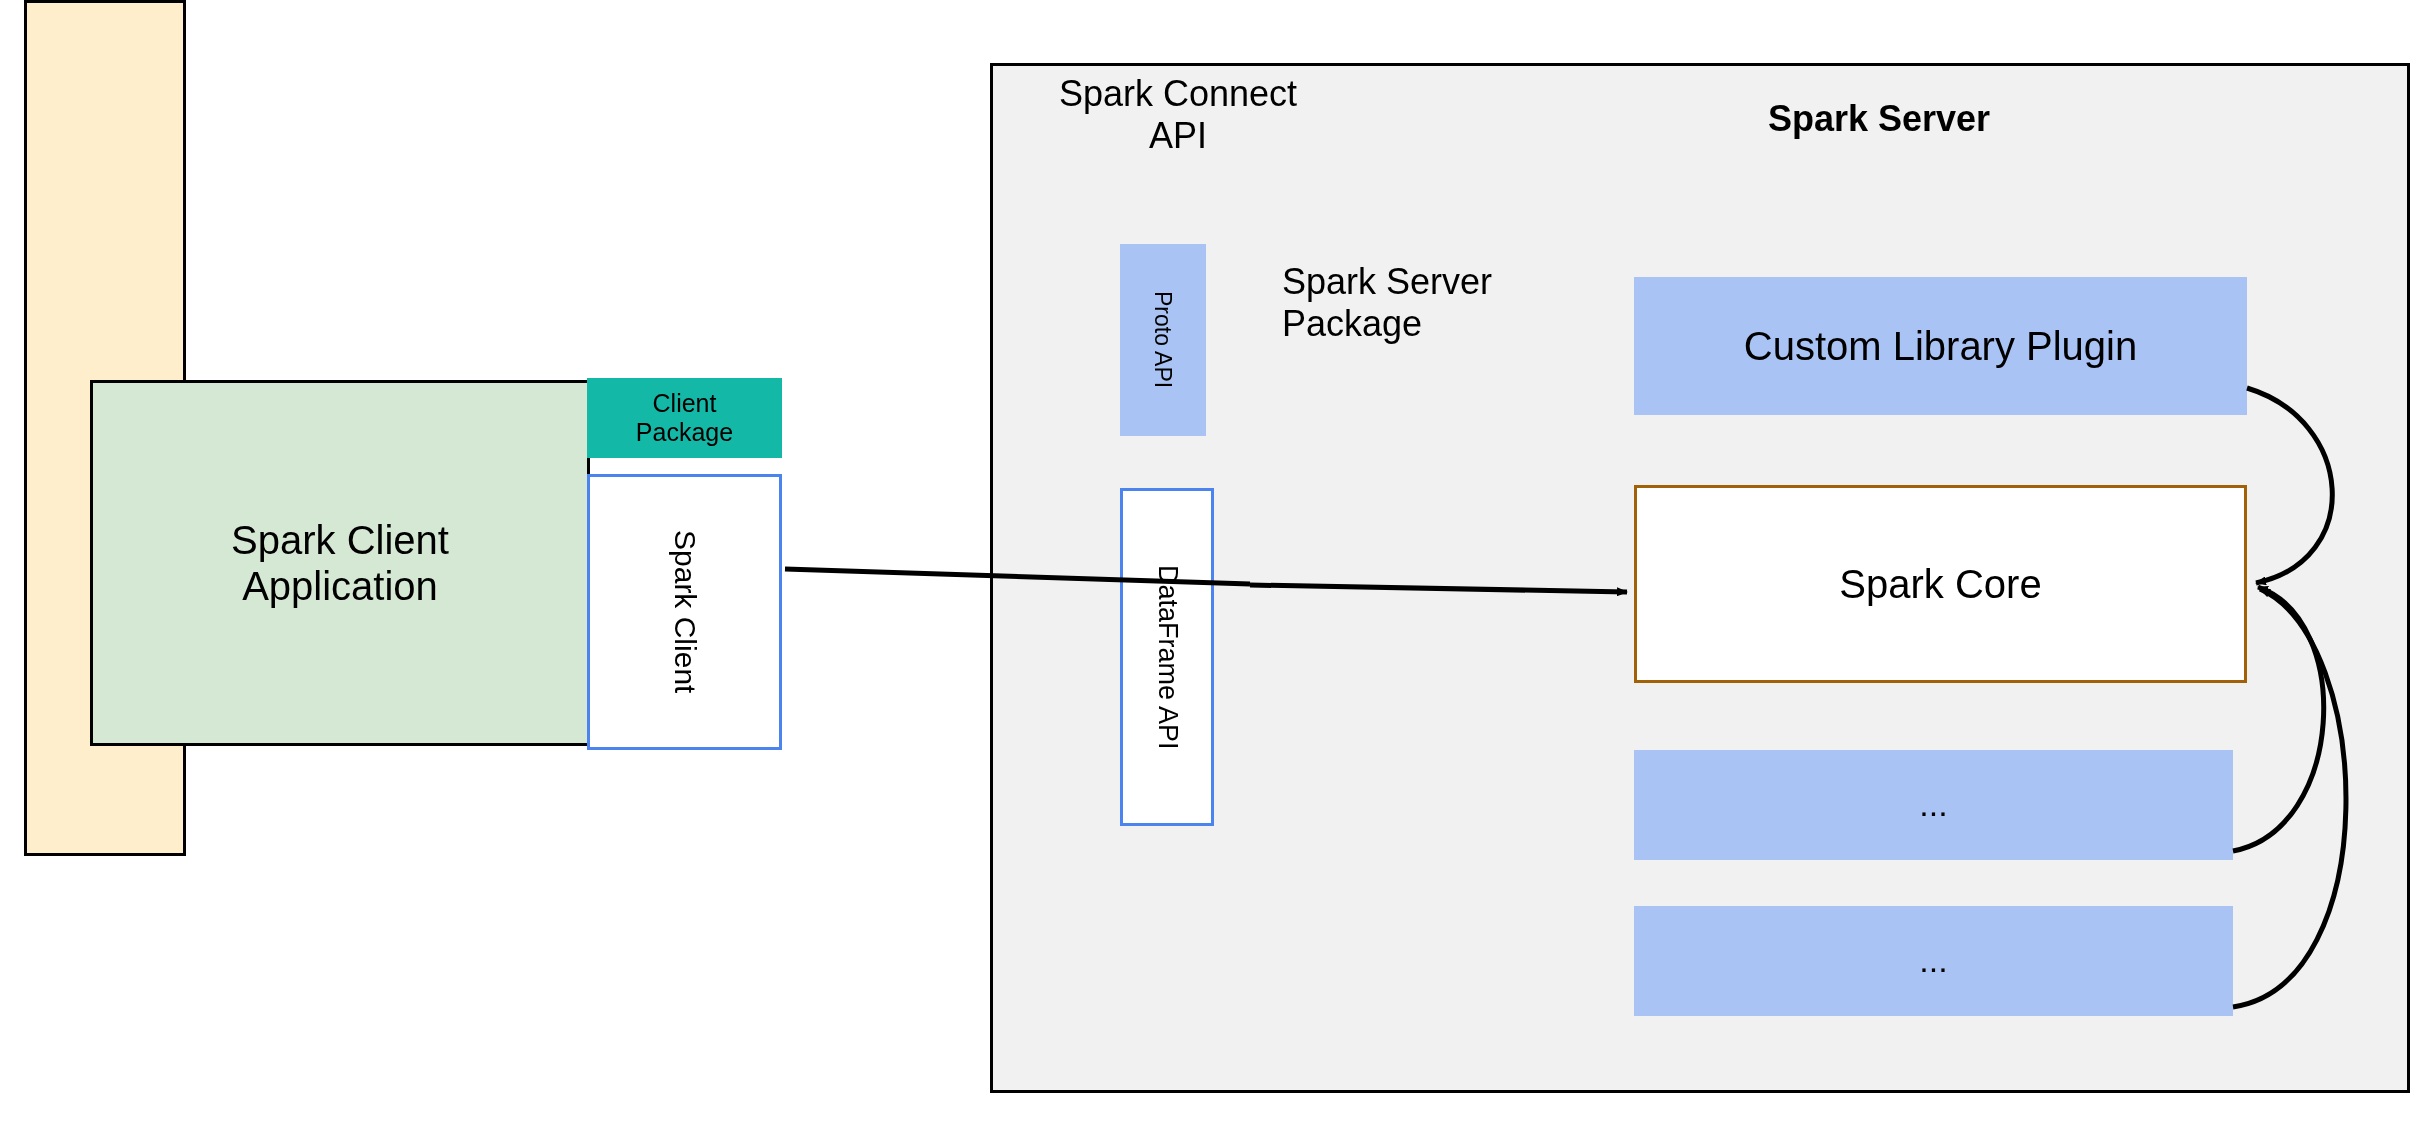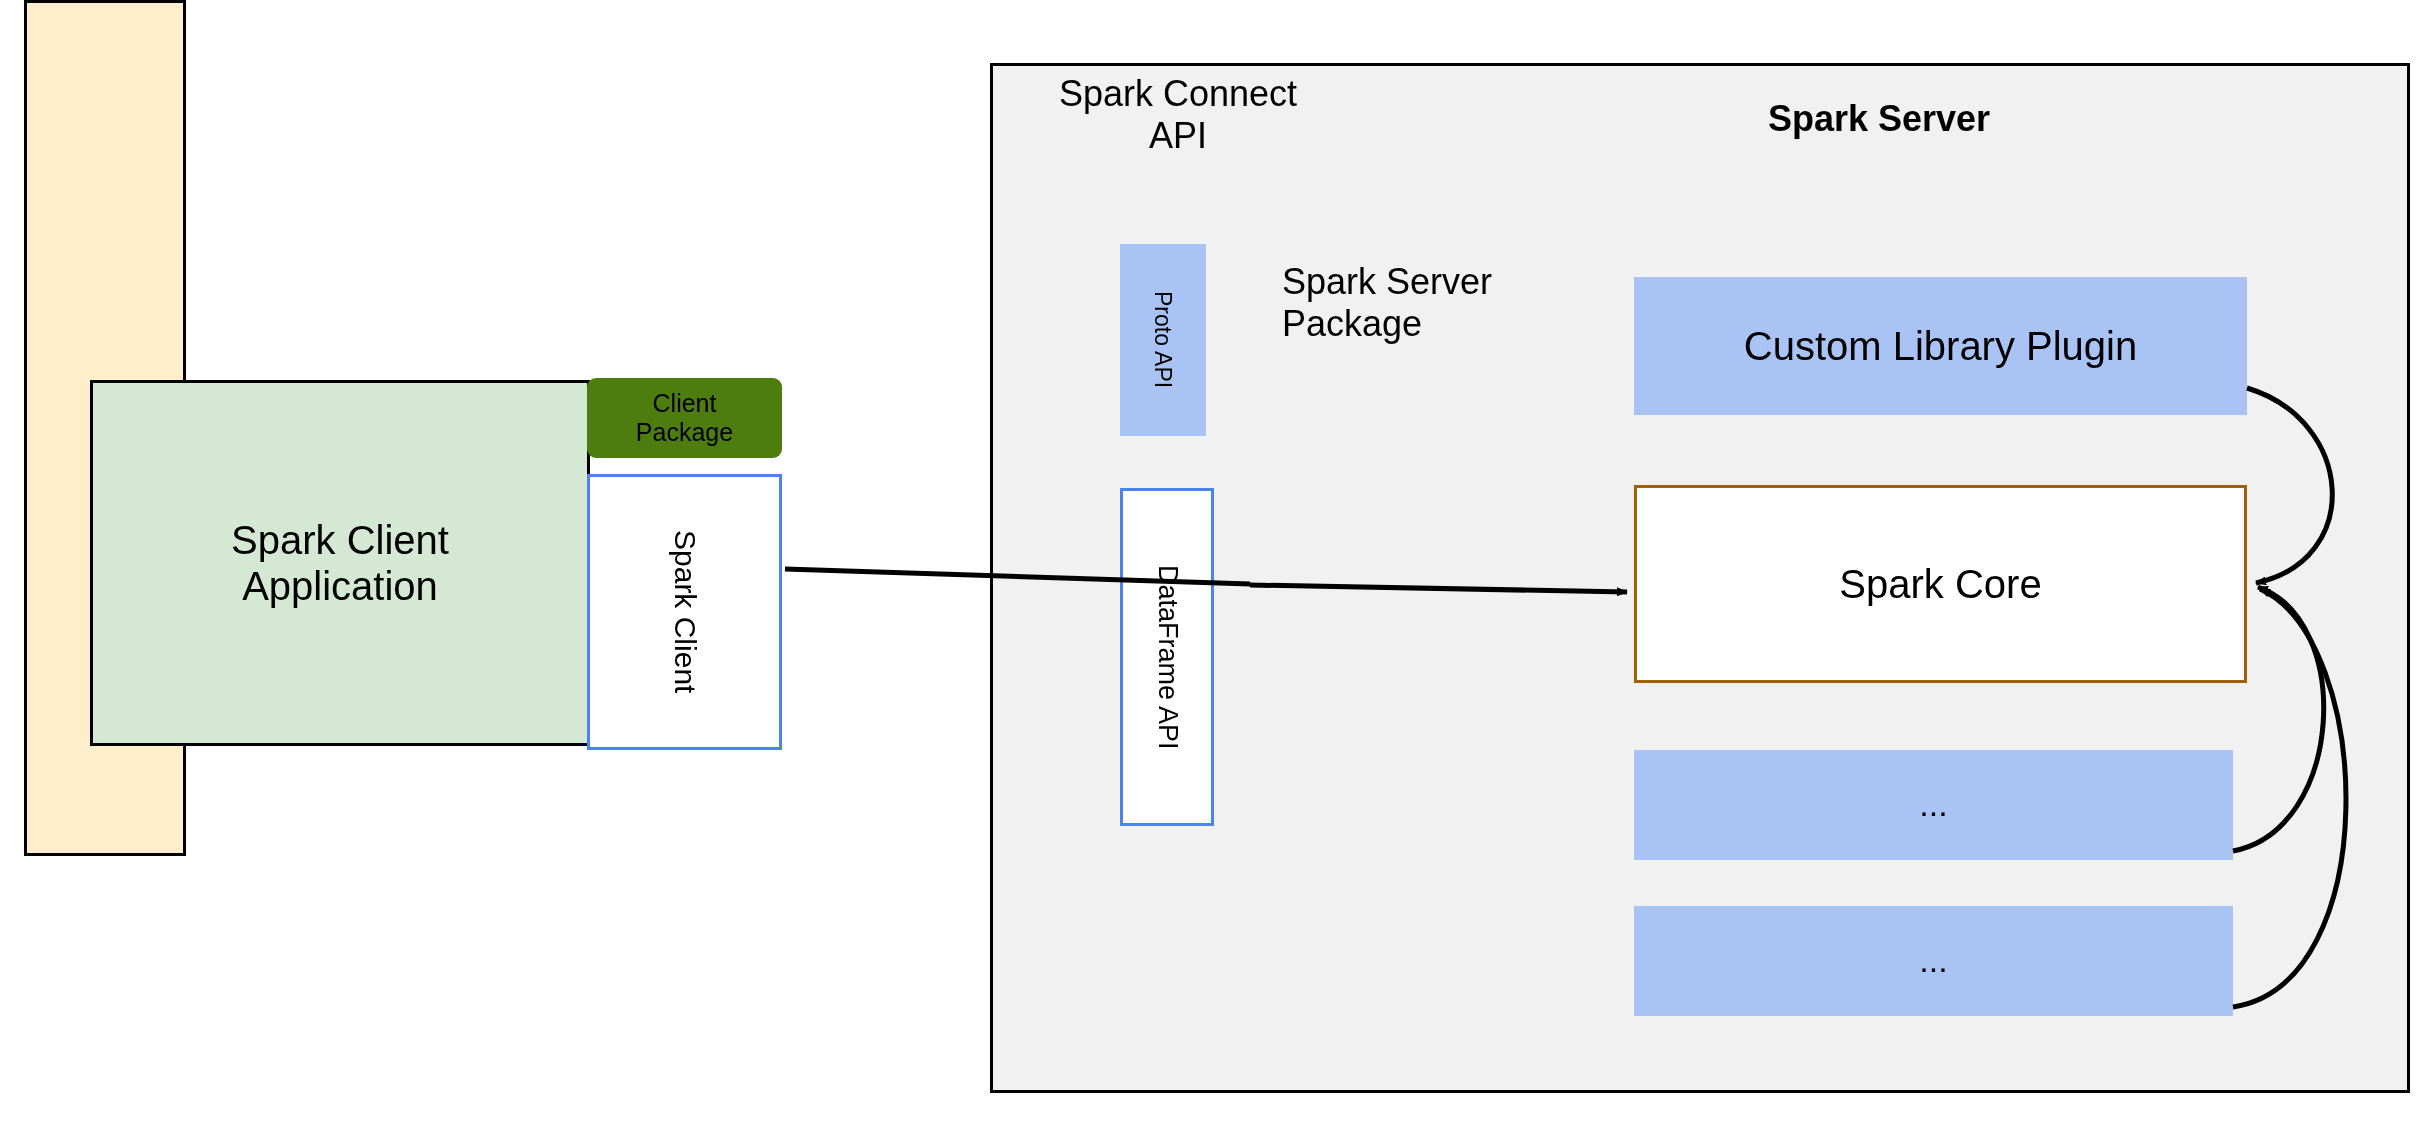--- a/index.html
+++ b/index.html
@@ -38,23 +38,22 @@
     height: 366px;
     background: #d5e8d4;
     border: 3px solid #000000;
     font-size: 40px;
   }
   #client-package {
     left: 563px;
     top: 378px;
     width: 195px;
     height: 80px;
-    background: #4d7c0f;
+    background: #14b8a6;
     font-size: 25px;
-    border-radius: 9px;
   }
   #spark-client {
     left: 563px;
     top: 474px;
     width: 195px;
     height: 276px;
     background: #ffffff;
     border: 3px solid #4c84ef;
     font-size: 30px;
   }

